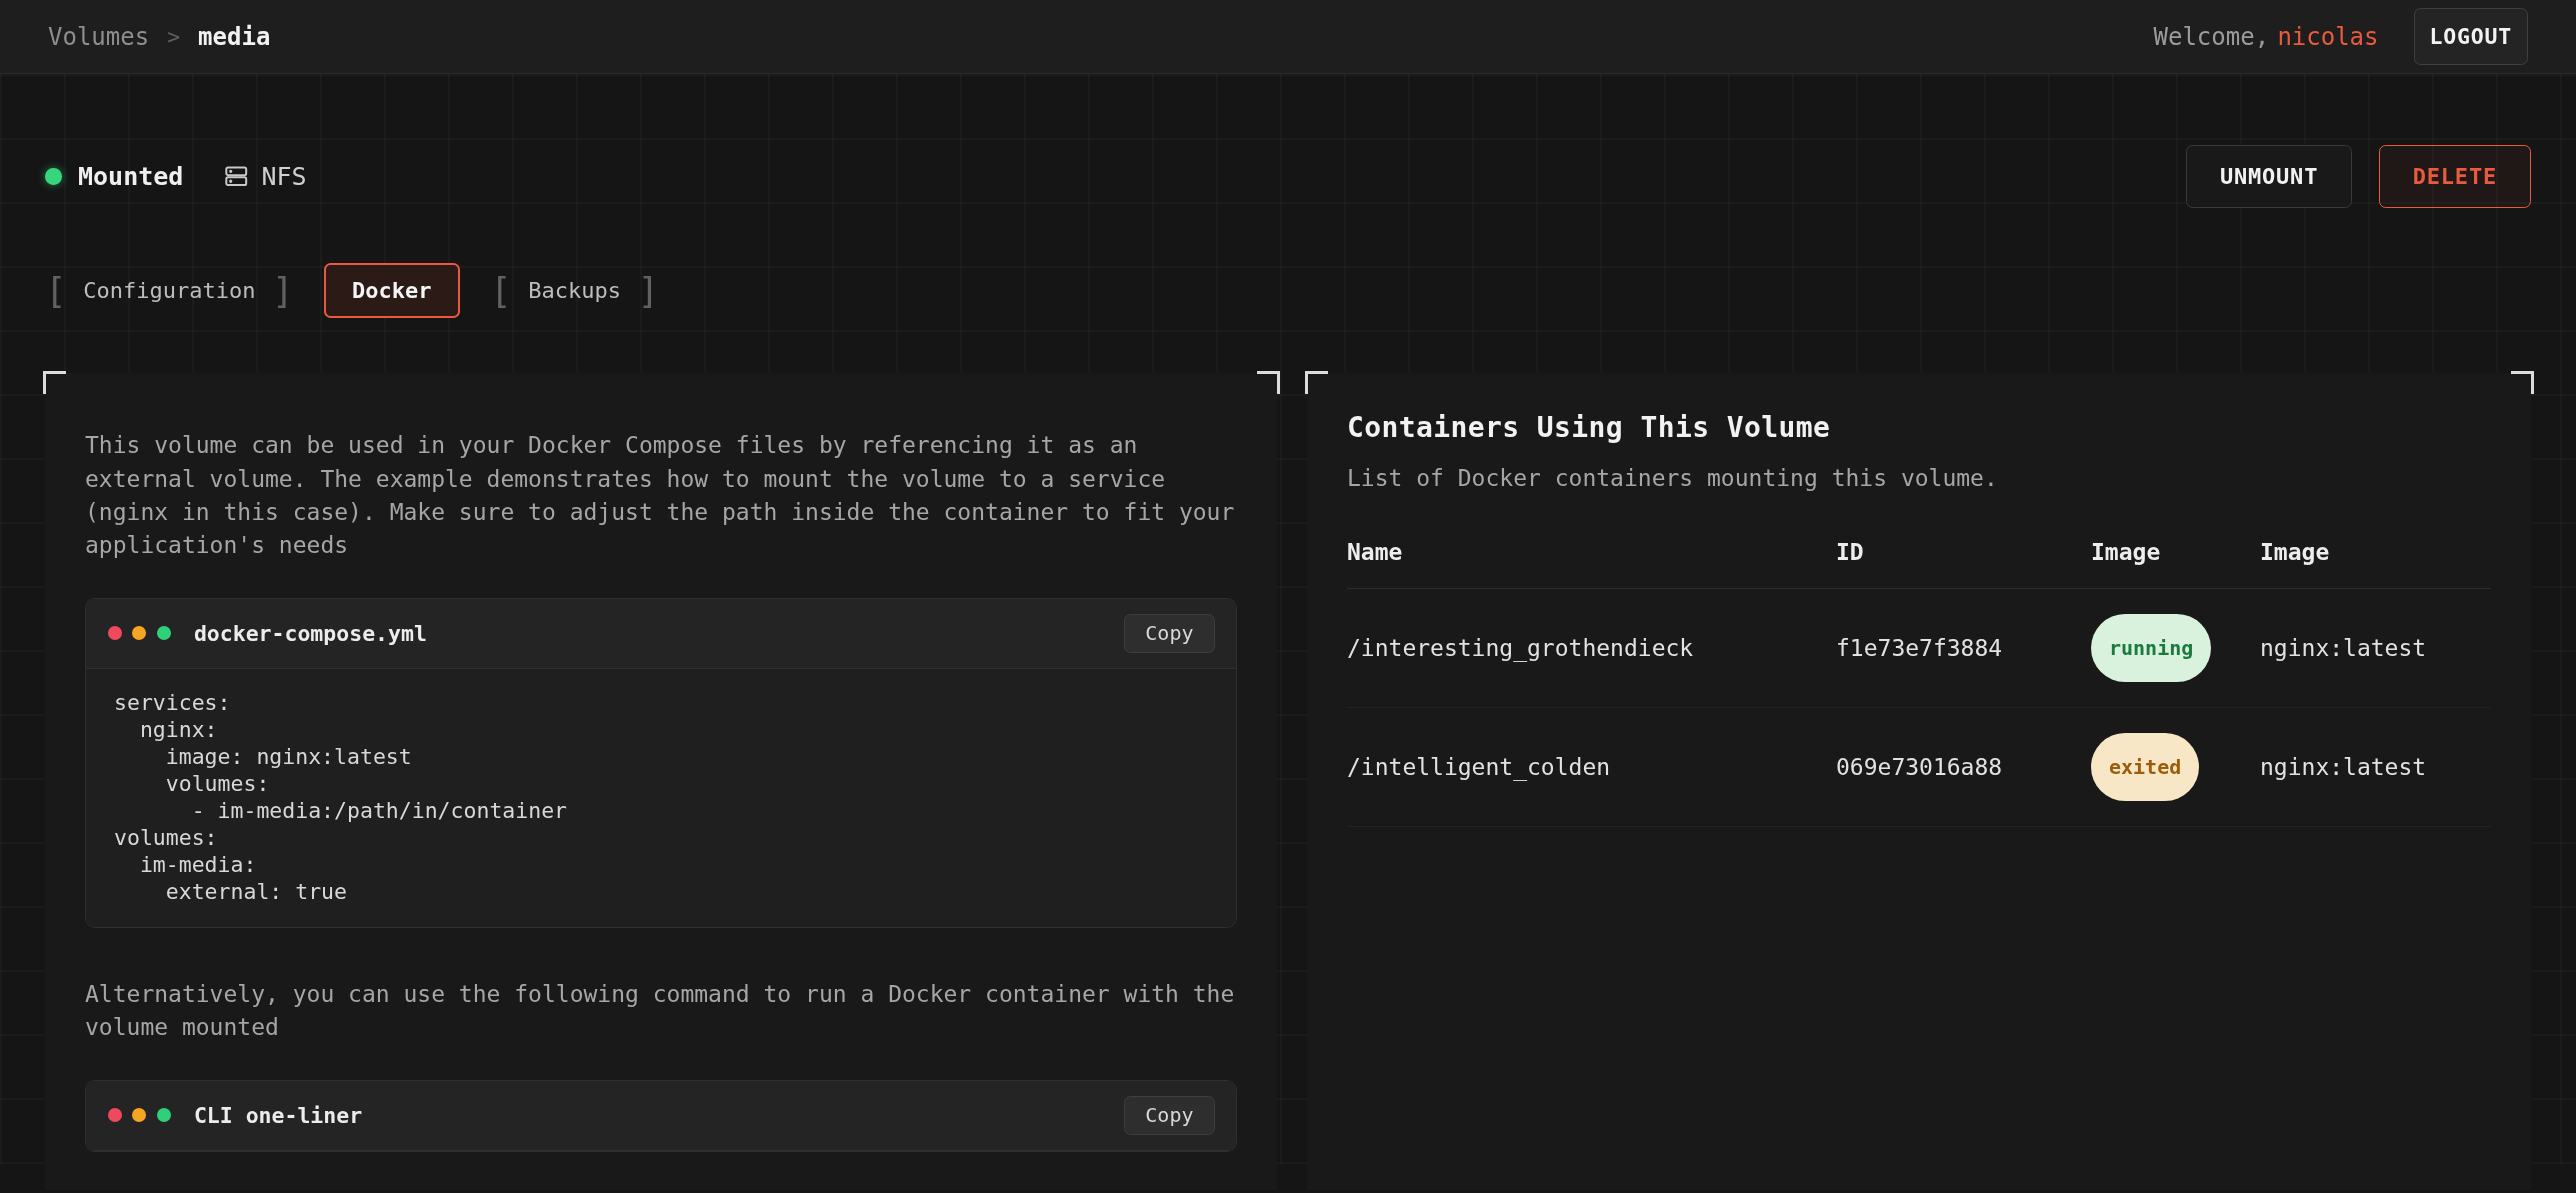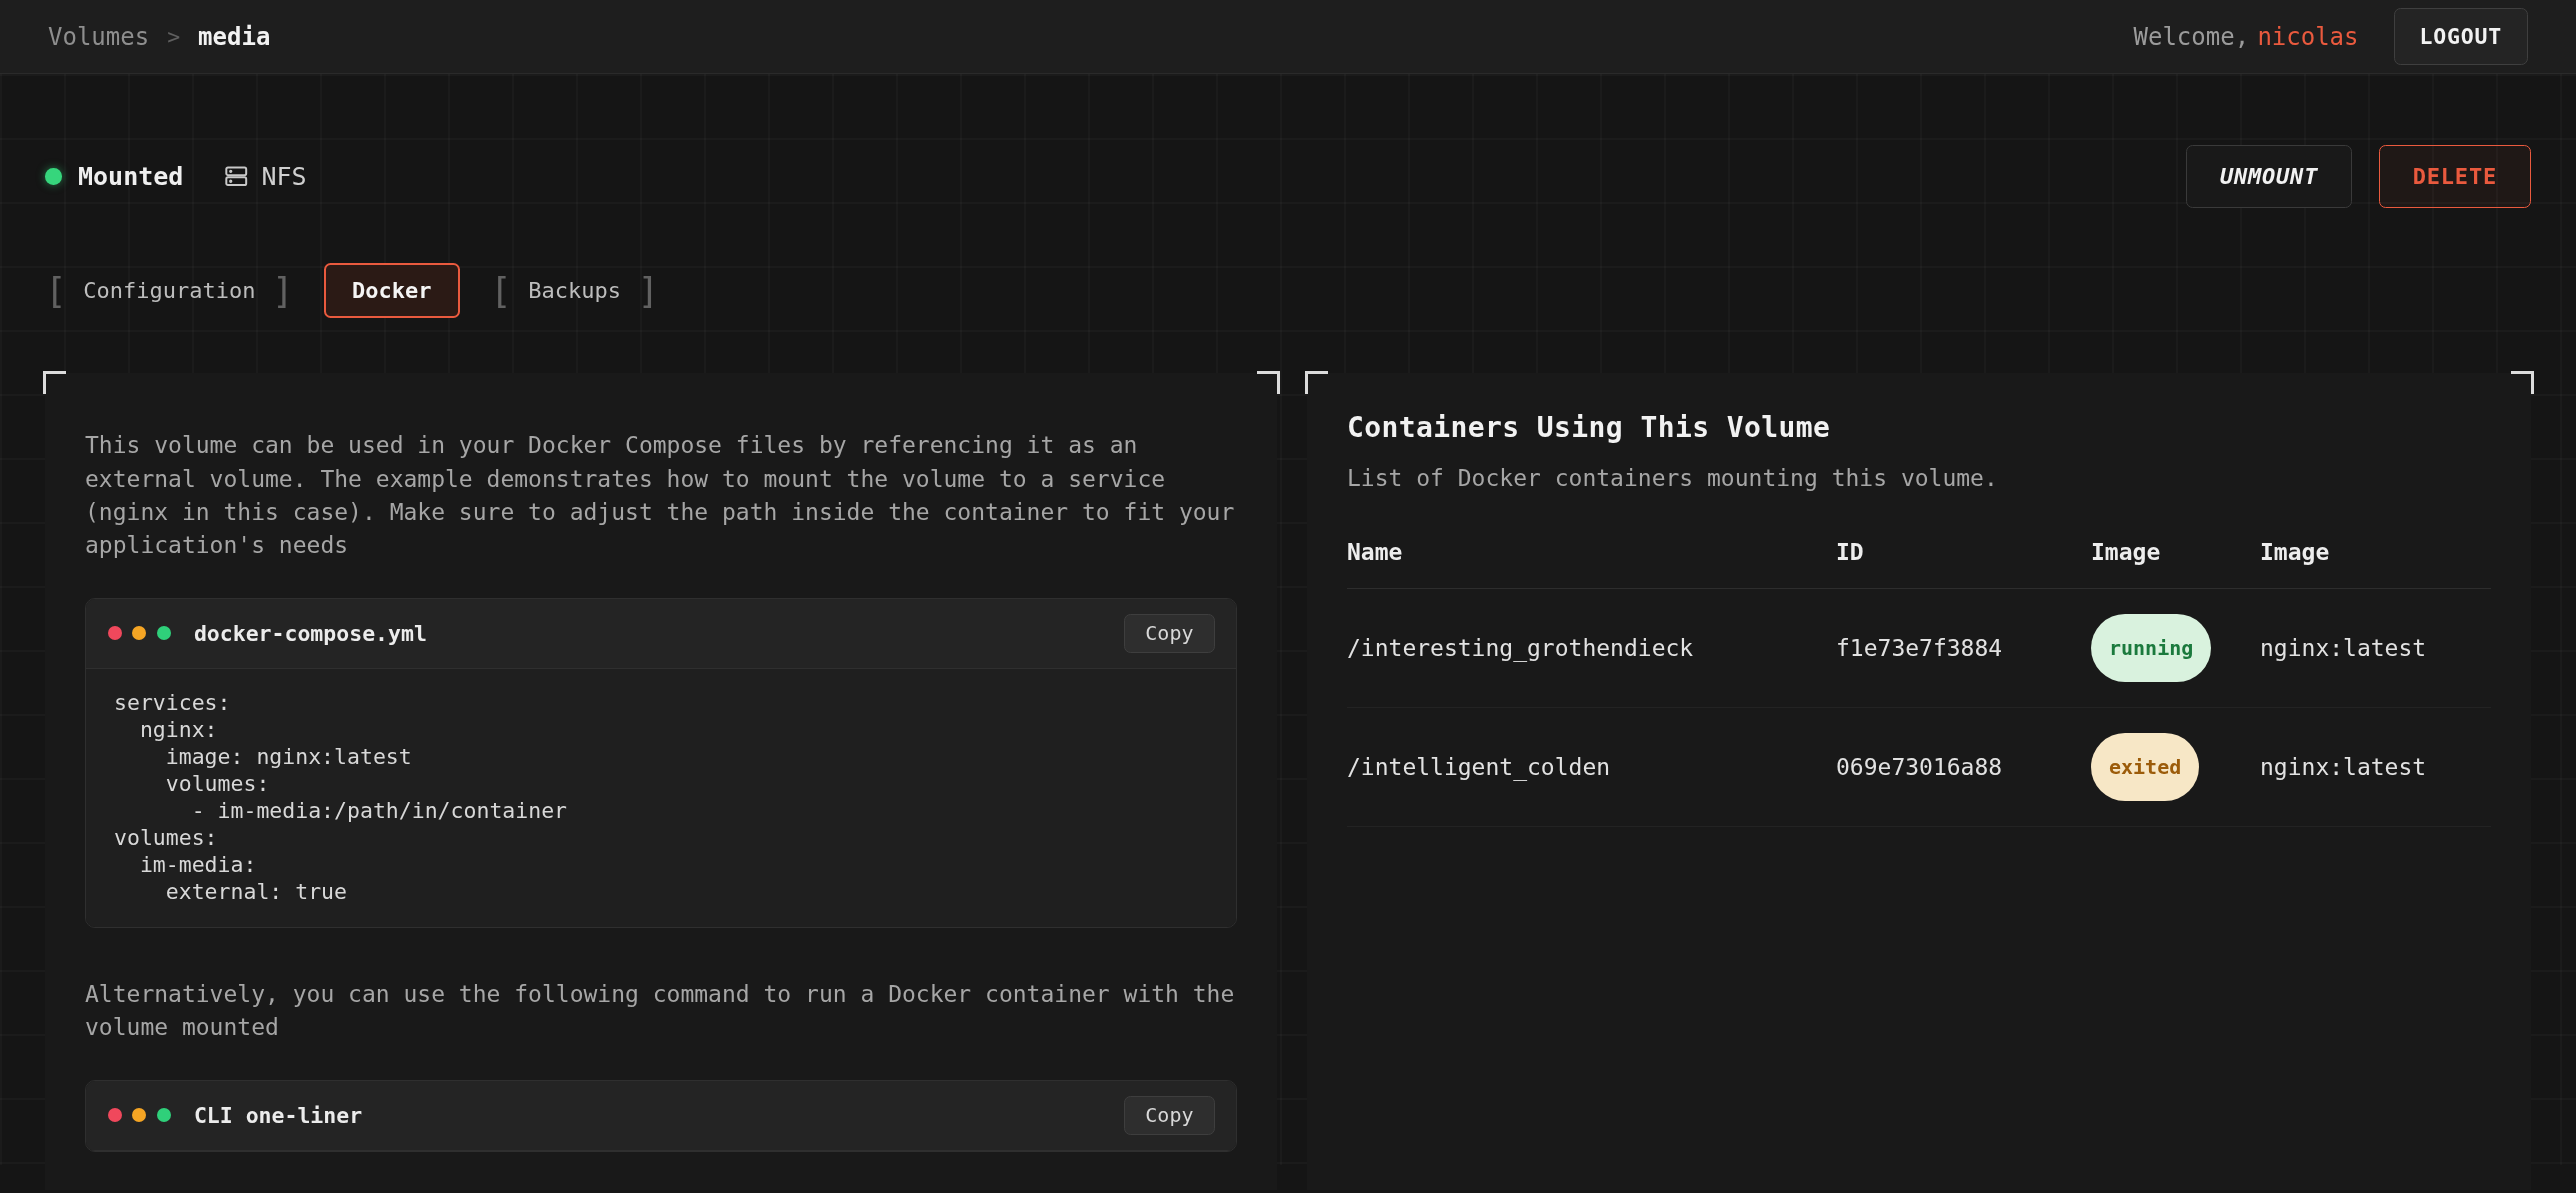--- a/index.html
+++ b/index.html
@@ -21,39 +21,39 @@
   .crumb-current { color: #f2f2f2; font-weight: bold; }
   .topbar-right { display: flex; align-items: center; gap: 35px; }
   .welcome { font-size: 24px; color: #9b9b9b; }
   .username { color: #ea5a3e; margin-left: 8.3px; }
   .btn {
     font-family: inherit; cursor: pointer; border-radius: 6.6px;
     font-weight: bold; letter-spacing: 0.8px;
   }
   .btn-logout {
     background: #242424; border: 1.7px solid #3f3f3f; color: #f2f2f2;
-    font-size: 21.5px; padding: 15px 25px;
+    font-size: 21.5px; padding: 15px 15px;
   }
   
   .content {
     height: 1091px; padding: 0 45px;
     background-image:
       linear-gradient(rgba(255,255,255,0.028) 1.7px, transparent 1.7px),
       linear-gradient(90deg, rgba(255,255,255,0.028) 1.7px, transparent 1.7px);
     background-size: 64px 64px;
   }
   
   .status-row { display: flex; align-items: center; padding-top: 71px; }
   .dot { width: 16.5px; height: 16.5px; border-radius: 50%; background: #36d67c; box-shadow: 0 0 8.3px rgba(54,214,124,.5); }
   .mounted-label { margin-left: 16.5px; font-weight: bold; font-size: 25px; color: #efefef; }
   .nfs-group { margin-left: 40px; display: flex; align-items: center; gap: 11.6px; color: #cfcfcf; font-size: 25px; }
   .spacer { flex: 1; }
   .btn-unmount {
     background: #191919; border: 1.7px solid #3a3a3a; color: #f2f2f2;
-    font-size: 22px; padding: 18px 33px; font-style: italic;
+    font-size: 22px; padding: 18px 33px;
   }
   .btn-delete {
     background: rgba(234,90,62,0.05); border: 1.7px solid #ea5a3e; color: #ea5a3e;
     font-size: 22px; padding: 18px 33px; margin-left: 26.5px;
   }
   
   .tabs { display: flex; align-items: center; gap: 30px; margin-top: 55px; }
   .tab { display: flex; align-items: center; gap: 16.5px; font-size: 22px; color: #bdbdbd; cursor: pointer; }
   .tab .bracket { color: #616161; font-size: 36px; font-weight: normal; line-height: 1; }
   .tab.active {

